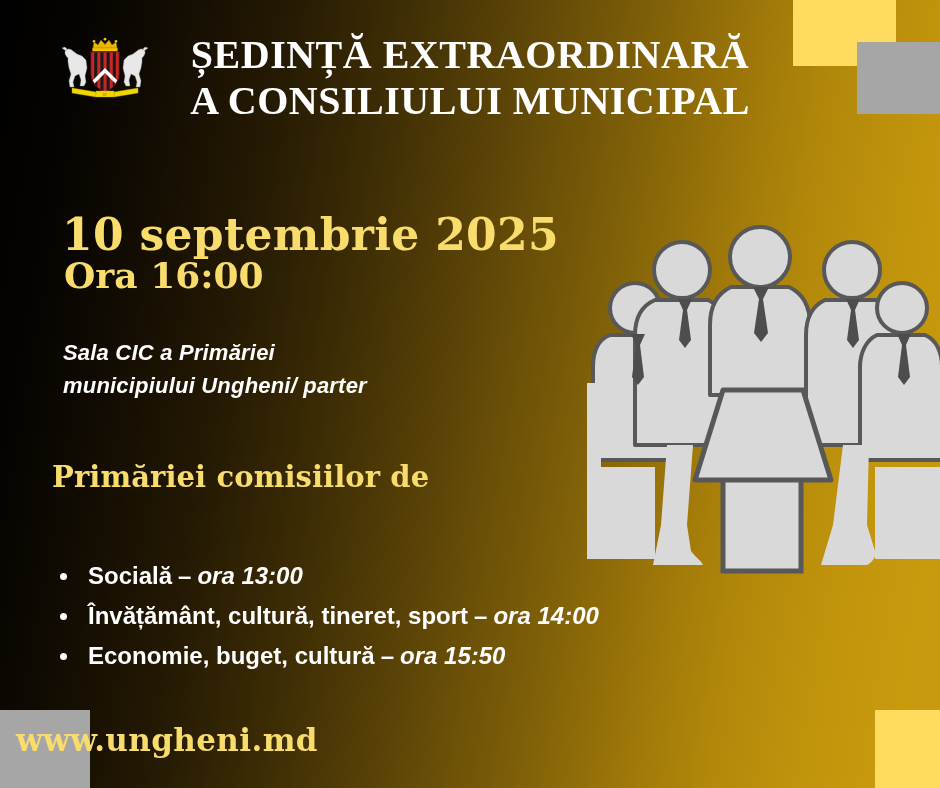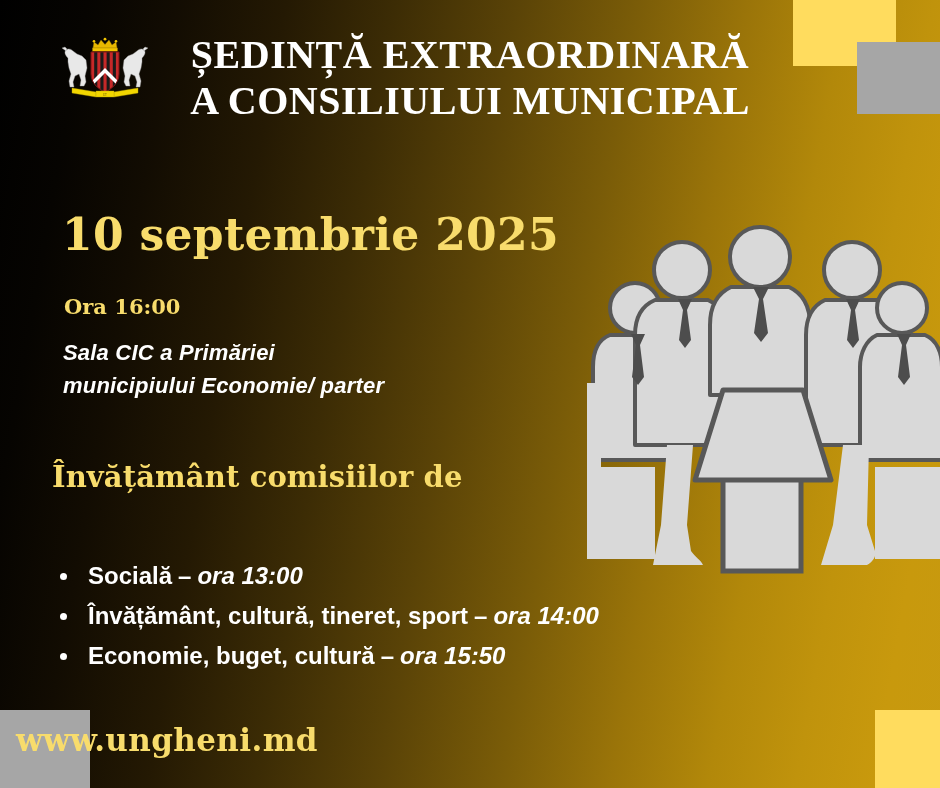--- a/index.html
+++ b/index.html
@@ -73,24 +73,24 @@
     font-family: "DejaVu Serif", "Liberation Serif", serif;
     font-weight: bold;
     font-size: 44px;
     line-height: 50px;
     color: #F8DC6C;
     letter-spacing: 0.3px;
   }
   #hour-line {
     position: absolute;
     left: 64px;
-    top: 288px;
+    top: 256px;
     font-family: "DejaVu Serif", "Liberation Serif", serif;
     font-weight: bold;
-    font-size: 21px;
+    font-size: 36px;
     line-height: 38px;
     color: #F8DC6C;
   }
 
   
   #venue {
     position: absolute;
     left: 63px;
     top: 336px;
     width: 470px;
@@ -244,25 +244,25 @@
   <div id="title-block">
     <div class="title-line">ȘEDINȚĂ EXTRAORDINARĂ</div>
     <div class="title-line">A CONSILIULUI MUNICIPAL</div>
   </div>
 
   <div id="date-line">10 septembrie 2025</div>
   <div id="hour-line">Ora 16:00</div>
 
   <div id="venue">
     <div class="venue-line">Sala CIC a  Primăriei</div>
-    <div class="venue-line">municipiului Economie/ parter</div>
+    <div class="venue-line">municipiului Ungheni/ parter</div>
   </div>
 
   <div id="commissions-heading">
-    <div class="commissions-line">Învățământ comisiilor de</div>
+    <div class="commissions-line">Primăriei comisiilor de</div>
   </div>
 
   <ul id="commission-list">
     <li>
       <span class="bullet-dot"></span><span>Socială</span><span style="margin:0 6px;">–</span><span class="item-time">ora 13:00</span>
     </li>
     <li>
       <span class="bullet-dot"></span><span>Învățământ, cultură, tineret, sport</span><span style="margin:0 6px;">–</span><span class="item-time">ora 14:00</span>
     </li>
     <li>

